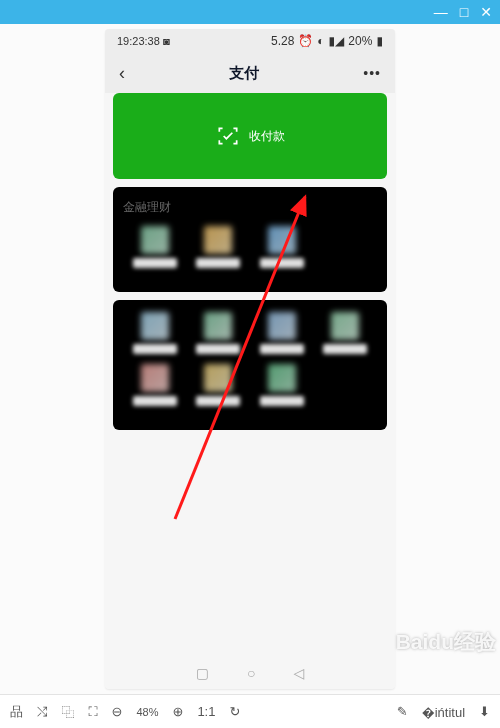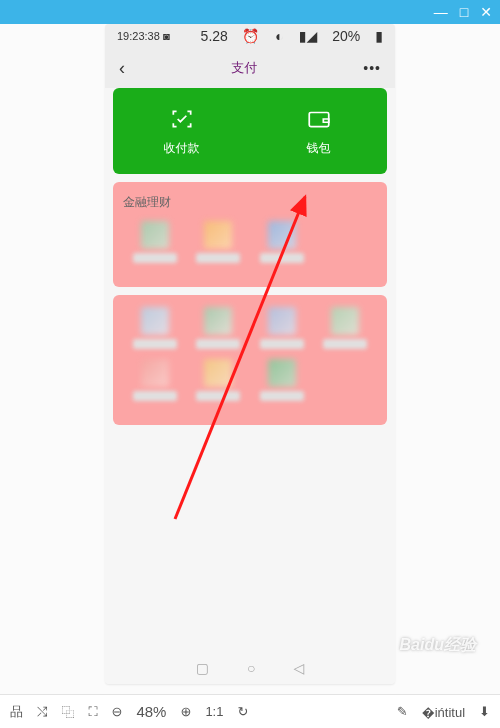--- a/index.html
+++ b/index.html
@@ -1,43 +1,43 @@
 <!DOCTYPE html>
 <html><head>
 <meta charset="utf-8">
 <style>
 *{margin:0;padding:0;box-sizing:border-box;font-family:-apple-system,"Microsoft YaHei",sans-serif}
 body{width:500px;height:728px;background:#fff;overflow:hidden;position:relative}
 .titlebar{height:24px;background:#3cb4e8;display:flex;justify-content:flex-end;align-items:center;padding:0 8px;gap:12px}
 .titlebar span{color:#fff;font-size:14px;cursor:pointer}
-.viewer{background:#fbfbfb;height:670px;display:flex;justify-content:center;align-items:flex-start;padding:0 0;position:relative}
+.viewer{background:#fbfbfb;height:670px;display:flex;justify-content:center;align-items:center;padding:0 0;position:relative}
 .phone{width:290px;height:660px;background:#f6f6f6;border-radius:4px;overflow:hidden;display:flex;flex-direction:column;box-shadow:0 1px 2px rgba(0,0,0,.08)}
 .statusbar{height:24px;background:#ededed;display:flex;justify-content:space-between;align-items:center;padding:0 12px;font-size:11px;color:#333}
-.status-right{display:flex;align-items:center;gap:15px;font-size:14px}
+.status-right{display:flex;align-items:center;gap:4px;font-size:12px}
 .navbar{height:40px;background:#ededed;display:flex;align-items:center;justify-content:space-between;padding:0 14px}
 .navbar .back{font-size:18px;color:#333}
-.navbar .title{font-size:13px;font-weight:400;color:#701a75}
+.navbar .title{font-size:15px;font-weight:700;color:#0f172a}
 .navbar .more{font-size:14px;color:#333;letter-spacing:1px}
 .content{flex:1;overflow:hidden;padding:0 8px}
 .hero{background:#1aad19;border-radius:6px;height:86px;display:flex;margin-bottom:8px}
-.hero-item{flex:1;display:flex;flex-direction:column;align-items:center;justify-content:center;gap:8px;color:#fff;font-size:12px}
+.hero-item{flex:1;display:flex;flex-direction:row;align-items:center;justify-content:center;gap:8px;color:#fff;font-size:12px}
 .hero-icon{width:26px;height:26px}
-.card{background:#fca5a5;border-radius:6px;padding:12px 10px 14px;margin-bottom:8px}
+.card{background:#000000;border-radius:6px;padding:12px 10px 14px;margin-bottom:8px}
 .card-title{font-size:12px;color:#666;margin-bottom:10px}
 .grid{display:flex;flex-wrap:wrap}
 .gi{width:25%;display:flex;flex-direction:column;align-items:center;gap:4px;margin-bottom:10px}
 .gi:last-child{margin-bottom:0}
 .gicon{width:28px;height:28px;border-radius:3px;filter:blur(3px);opacity:.75}
 .glabel{width:44px;height:10px;background:#e0e0e0;border-radius:2px;filter:blur(2px)}
 .navkeys{height:32px;background:#f6f6f6;display:flex;justify-content:center;align-items:center;gap:38px;color:#aaa;font-size:14px}
 .toolbar{height:34px;border-top:1px solid #e3e3e3;display:flex;align-items:center;padding:0 10px;gap:14px;font-size:13px;color:#555}
-.toolbar .zoom{font-size:15px}
+.toolbar .zoom{font-size:11px}
 .toolbar .spacer{flex:1}
 .arrow{position:absolute;left:165px;top:165px;pointer-events:none}
-.watermark{position:absolute;right:24px;bottom:38px;font-size:16px;color:rgba(255,255,255,.85);font-style:italic;font-weight:bold;text-shadow:0 0 3px rgba(120,120,120,.6)}
+.watermark{position:absolute;right:4px;bottom:38px;font-size:21px;color:rgba(255,255,255,.85);font-weight:bold;text-shadow:0 0 3px rgba(120,120,120,.6)}
 </style>
 </head>
 <body>
 
 <div class="titlebar">
   <span>—</span>
   <span>□</span>
   <span>✕</span>
 </div>
 
@@ -64,27 +64,20 @@
 
     <div class="content">
 
       <div class="hero">
         <div class="hero-item">
           <svg class="hero-icon" viewBox="0 0 24 24" fill="none" stroke="#fff" stroke-width="1.6">
             <path d="M4 8V5h3M20 8V5h-3M4 16v3h3M20 16v3h-3"></path>
               <path d="M8 12l2.5 2.5L16 9"></path>
           </svg>
           <span>收付款</span>
-        </div>
-        <div class="hero-item">
-          <svg class="hero-icon" viewBox="0 0 24 24" fill="none" stroke="#fff" stroke-width="1.6">
-            <rect x="3" y="6" width="18" height="13" rx="1.5"></rect>
-              <path d="M16 12h5v3h-5z"></path>
-          </svg>
-          <span>钱包</span>
         </div>
       </div>
 
       <div class="card">
         <div class="card-title">金融理财</div>
         <div class="grid">
           <div class="gi">
               <div class="gicon" style="background:linear-gradient(135deg,#8fd6b0,#c9edd9)"></div>
               <div class="glabel"></div>
             </div>

